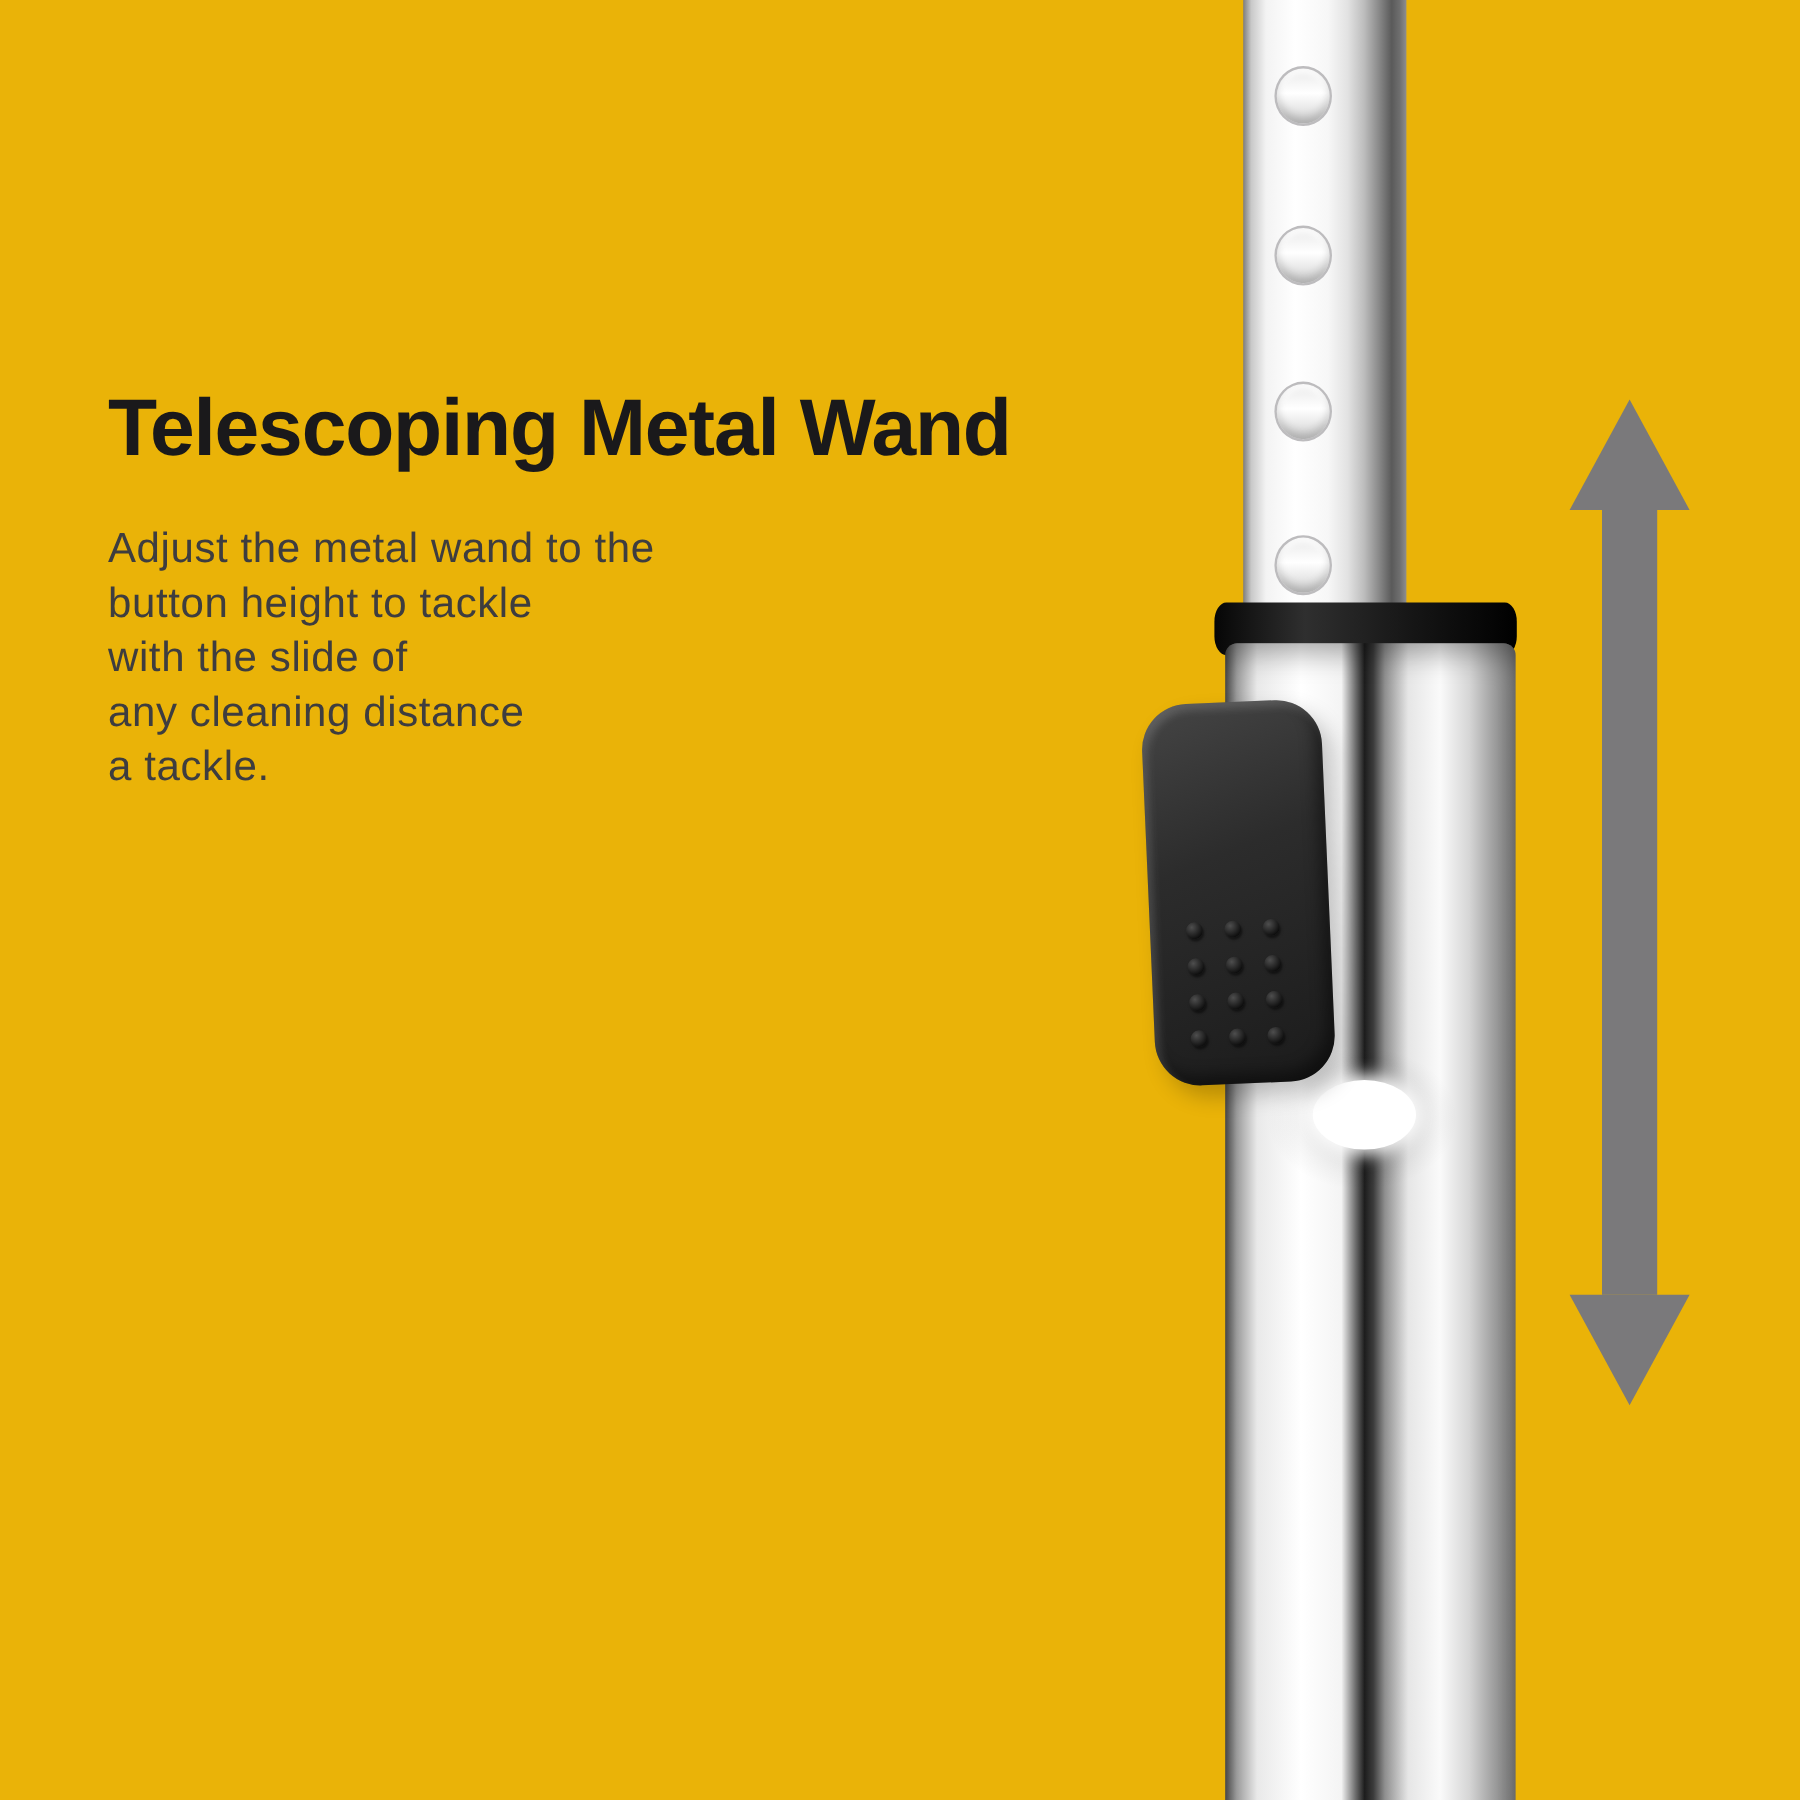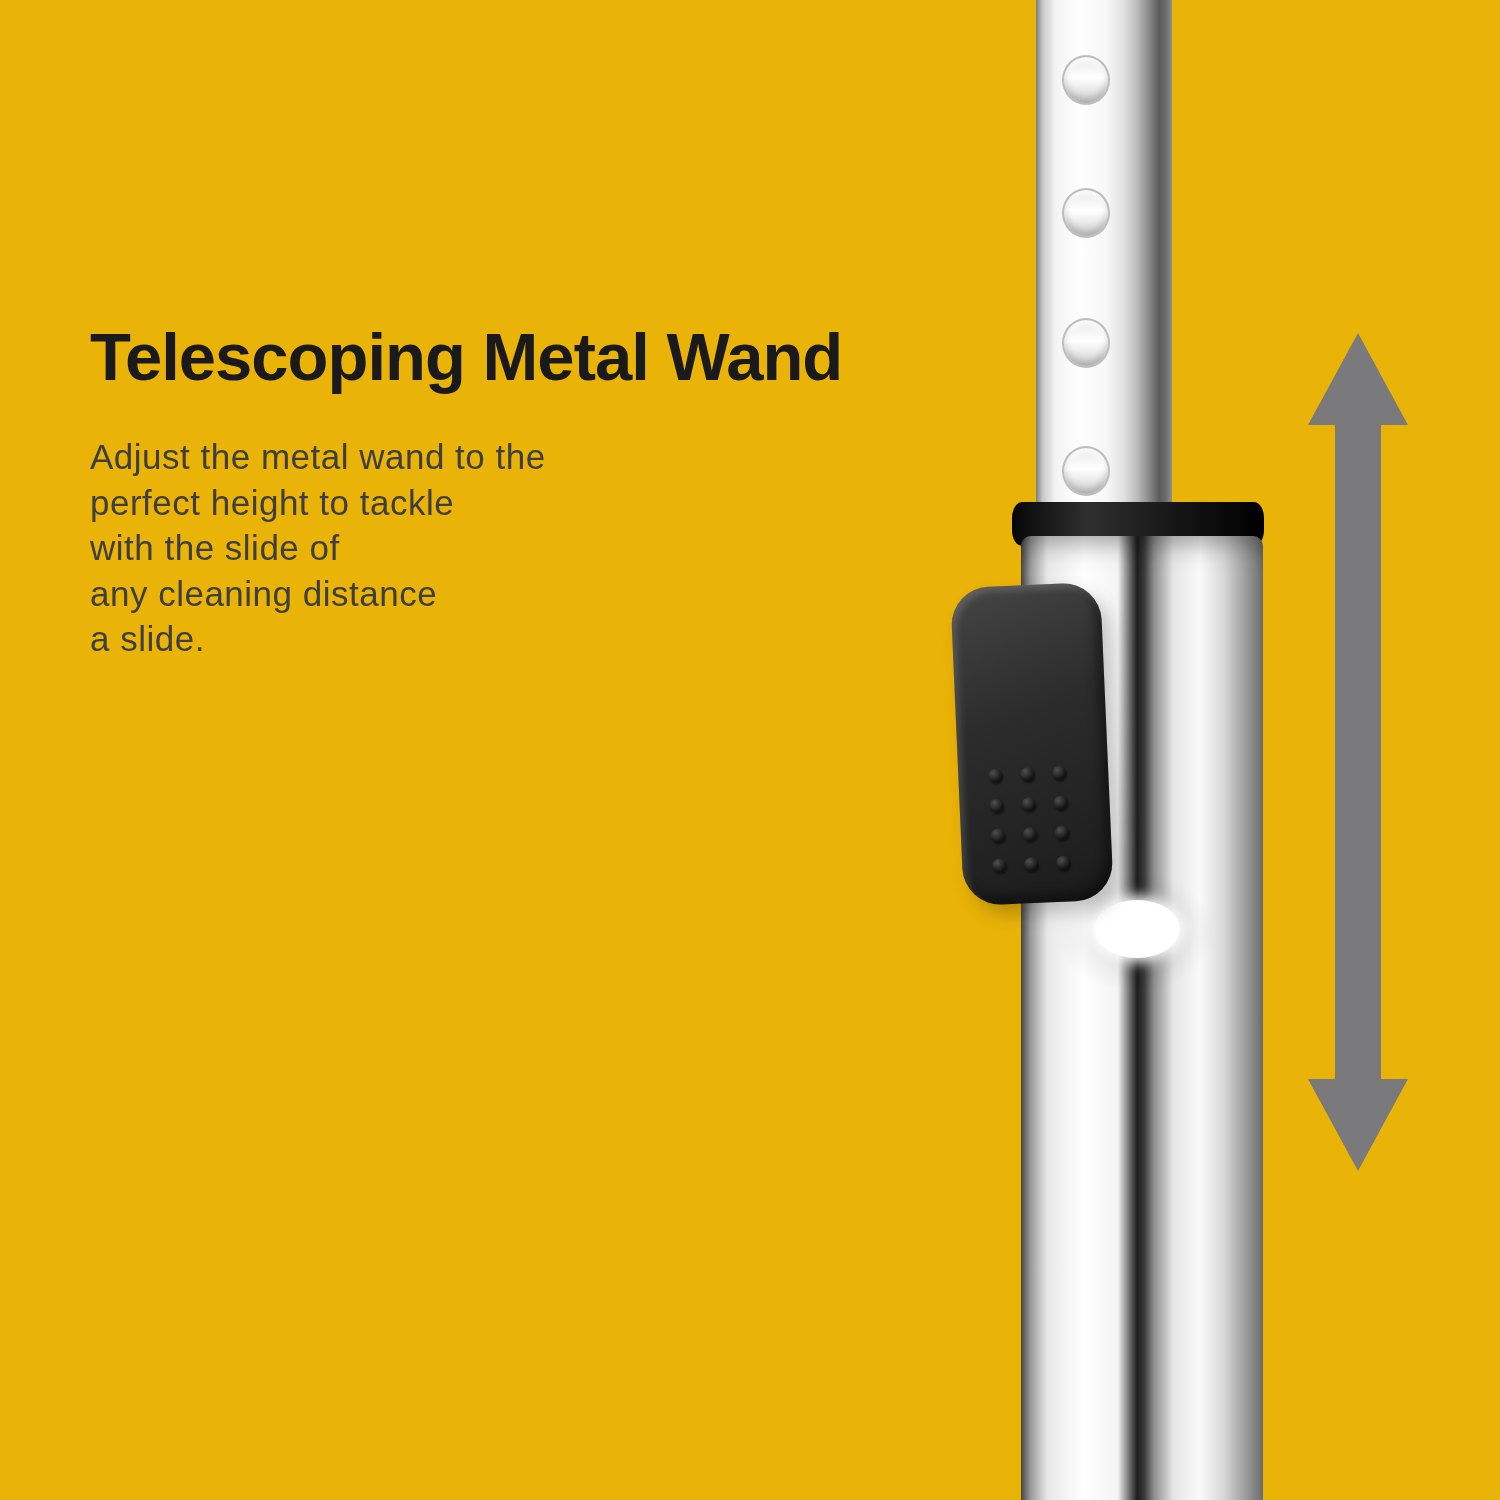--- a/index.html
+++ b/index.html
@@ -155,24 +155,24 @@
 </style>
 </head>
 <body>
 
 <div class="canvas">
 
   <div class="text-block">
     <h1 class="feature-title">Telescoping Metal Wand</h1>
     <div class="feature-desc">
       <div class="desc-line">Adjust the metal wand to the</div>
-      <div class="desc-line">perfect height to tackle</div>
+      <div class="desc-line">button height to tackle</div>
       <div class="desc-line">with the slide of</div>
       <div class="desc-line">any cleaning distance</div>
-      <div class="desc-line">a slide.</div>
+      <div class="desc-line">a tackle.</div>
     </div>
   </div>
 
   <div class="wand">
 
     <div class="upper-tube">
       <div class="ridge ridge-1"></div>
       <div class="ridge ridge-2"></div>
       <div class="ridge ridge-3"></div>
       <div class="ridge ridge-4"></div>

